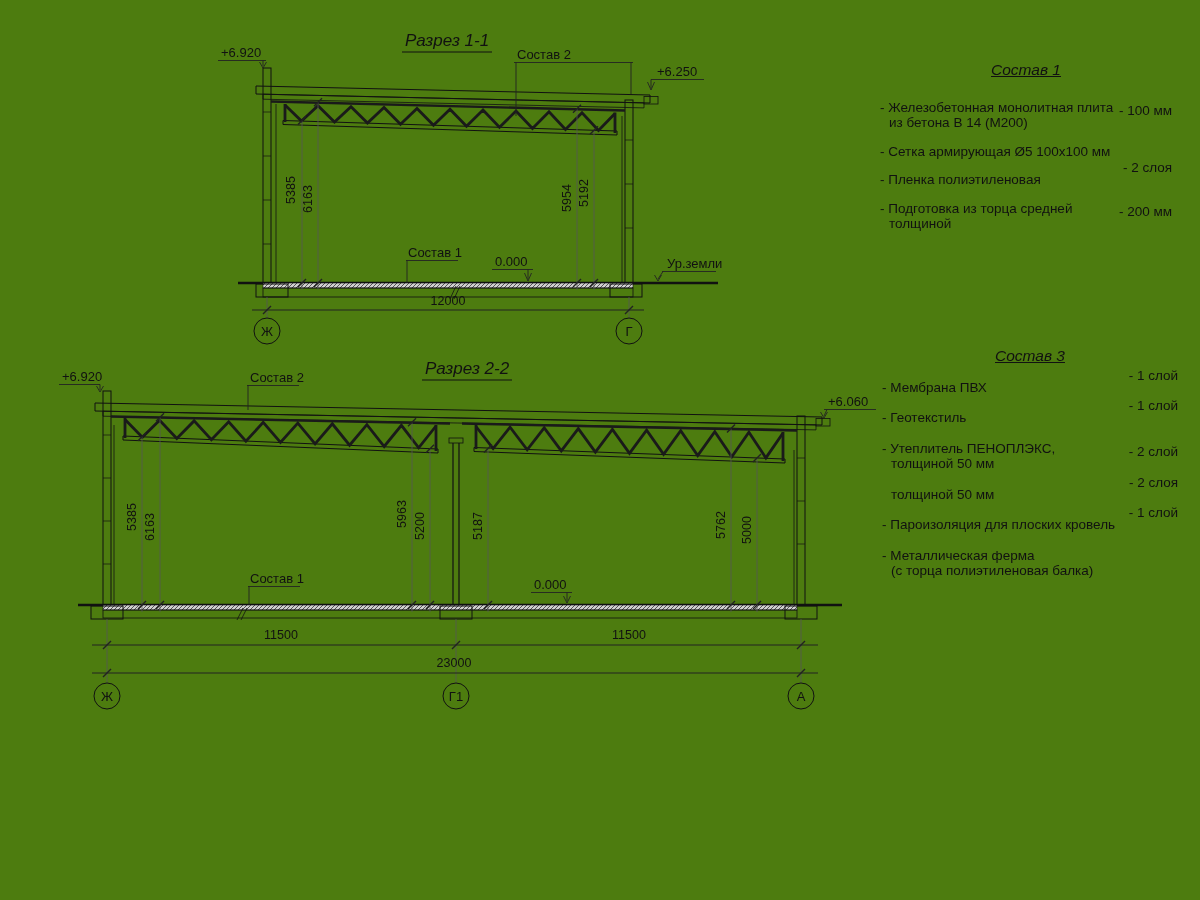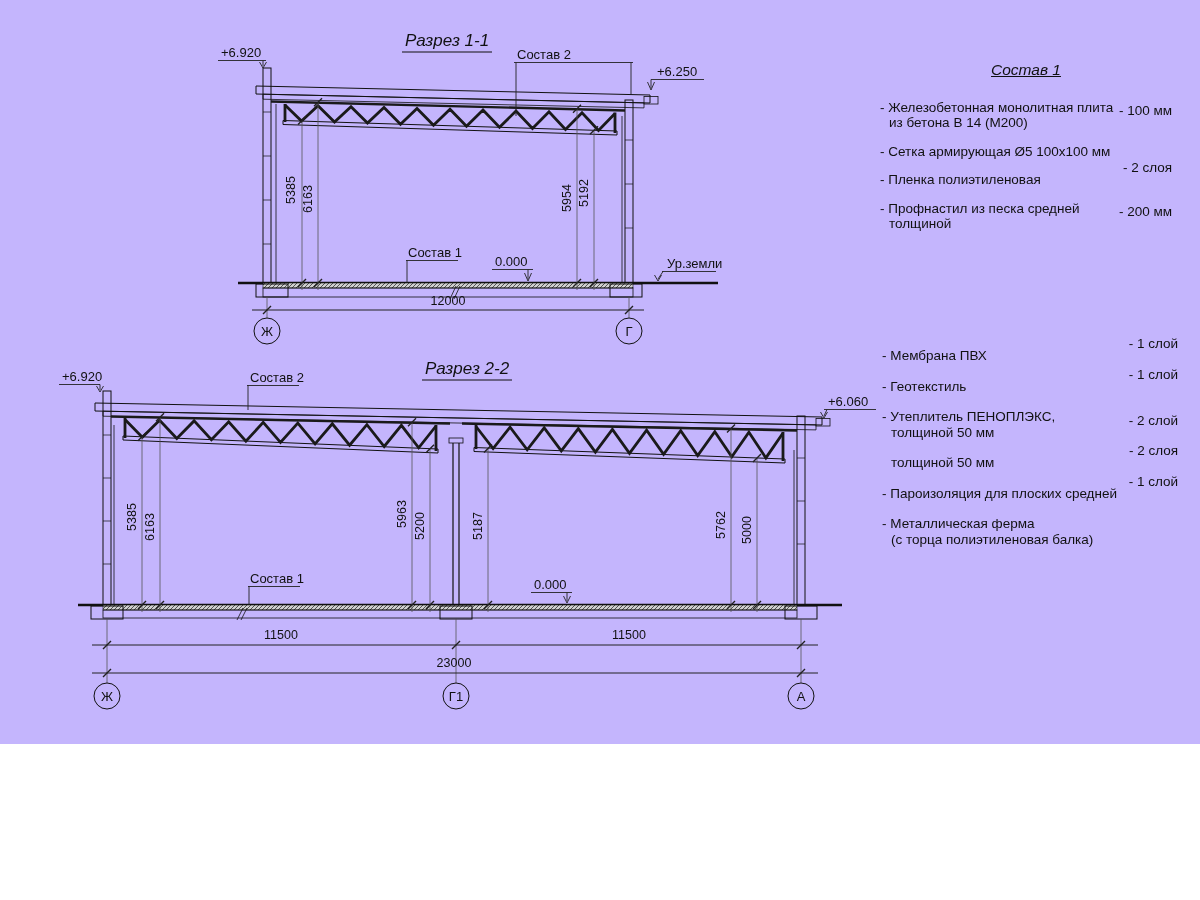--- a/index.html
+++ b/index.html
@@ -1,16 +1,16 @@
 <!DOCTYPE html>
 <html><head>
 <meta charset="utf-8">
 <style>
   html,body{margin:0;padding:0;background:#fff}
-  .canvas{position:relative;width:1200px;height:744px;background:#c4b5fd;
+  .canvas{position:relative;width:1200px;height:900px;background:#4d7c0f;
           font-family:"Liberation Sans",sans-serif;color:#111;overflow:hidden}
   .canvas svg{position:absolute;left:0;top:0}
   svg text{font-family:"Liberation Sans",sans-serif;fill:#111}
   .ttl{font-size:17px;font-style:italic}
   .lbl{font-size:13px}
   .dimtxt{font-size:12.5px}
   .axtxt{font-size:13px;text-anchor:middle}
   .s1{stroke:#111;stroke-width:1;fill:none}
   .s08{stroke:#111;stroke-width:0.8;fill:none}
   .chord{stroke:#1a1a1a;stroke-width:2.4;fill:none}
@@ -247,46 +247,47 @@
     <span class="val">- 100 мм</span>
   </div>
   <div class="li">
     <div class="ln">- Сетка армирующая Ø5 100х100 мм</div>
   </div>
   <div class="li">
     <div class="ln">- Пленка полиэтиленовая</div>
     <span class="val">-  2 слоя</span>
   </div>
   <div class="li">
-    <div class="ln">- Профнастил из песка средней</div>
+    <div class="ln">- Подготовка из торца средней</div>
     <div class="ln cont">толщиной</div>
     <span class="val">- 200 мм</span>
   </div>
 </div>
 
 <div class="panel p3" style="left:882px;top:348px;width:296px">
+  <div class="panel-title">Состав 3</div>
   <div class="li">
     <div class="ln">- Мембрана ПВХ</div>
     <span class="val">- 1 слой</span>
   </div>
   <div class="li">
     <div class="ln">- Геотекстиль</div>
     <span class="val">- 1 слой</span>
   </div>
   <div class="li">
     <div class="ln">- Утеплитель ПЕНОПЛЭКС,</div>
     <div class="ln cont">толщиной 50 мм</div>
     <span class="val">- 2 слой</span>
   </div>
   <div class="li">
     <div class="ln cont">толщиной 50 мм</div>
     <span class="val">- 2 слоя</span>
   </div>
   <div class="li">
-    <div class="ln">- Пароизоляция для плоских средней</div>
+    <div class="ln">- Пароизоляция для плоских кровель</div>
     <span class="val">- 1 слой</span>
   </div>
   <div class="li">
     <div class="ln">- Металлическая ферма</div>
     <div class="ln cont">(с торца полиэтиленовая балка)</div>
   </div>
 </div>
 
 </div>
 

